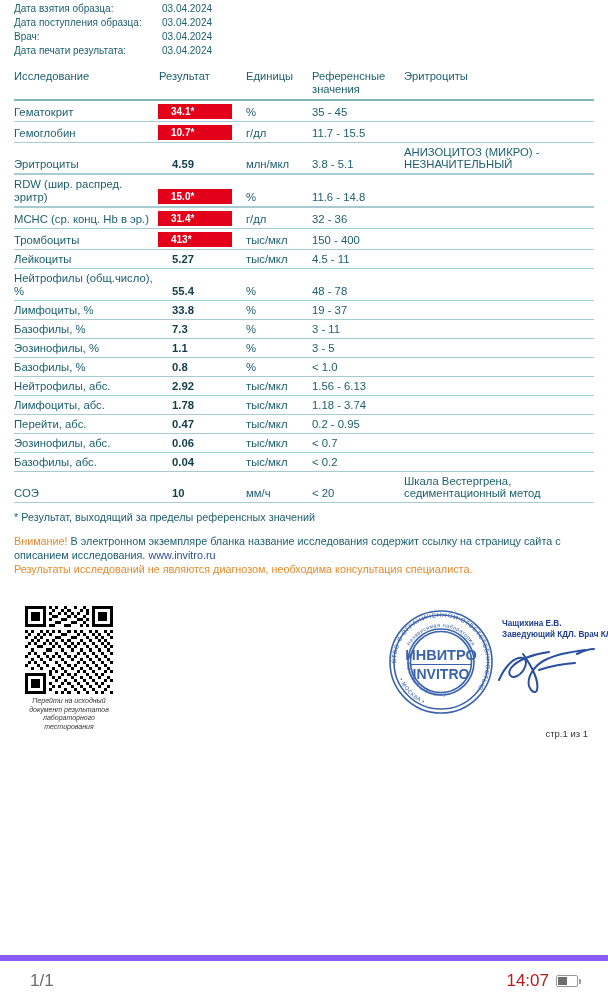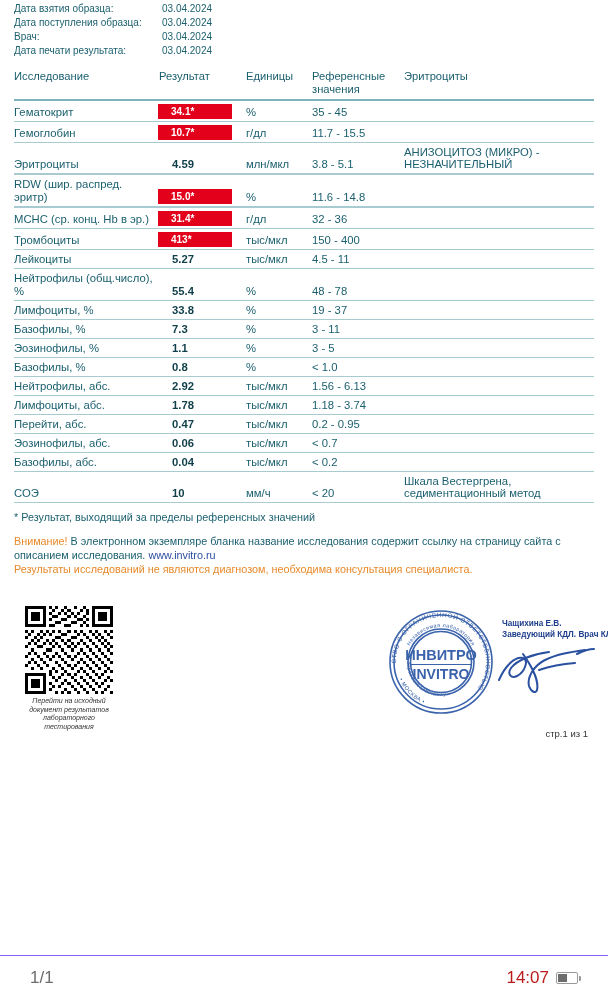--- a/index.html
+++ b/index.html
@@ -170,21 +170,21 @@
   
   .bottombar {
     position: absolute;
     left: 0; bottom: 0;
     width: 608px; height: 45px;
     background: #ffffff;
     display: flex;
     align-items: center;
     justify-content: space-between;
     padding: 0 30px;
-    border-top: 1px solid #8b5cf6;
+    border-top: 6px solid #8b5cf6;
   }
   .pg-ind {
     font-size: 17px;
     color: #6d6d6d;
     font-family: "Liberation Sans", sans-serif;
   }
   .right-stat {
     display: flex;
     align-items: center;
     gap: 7px;

